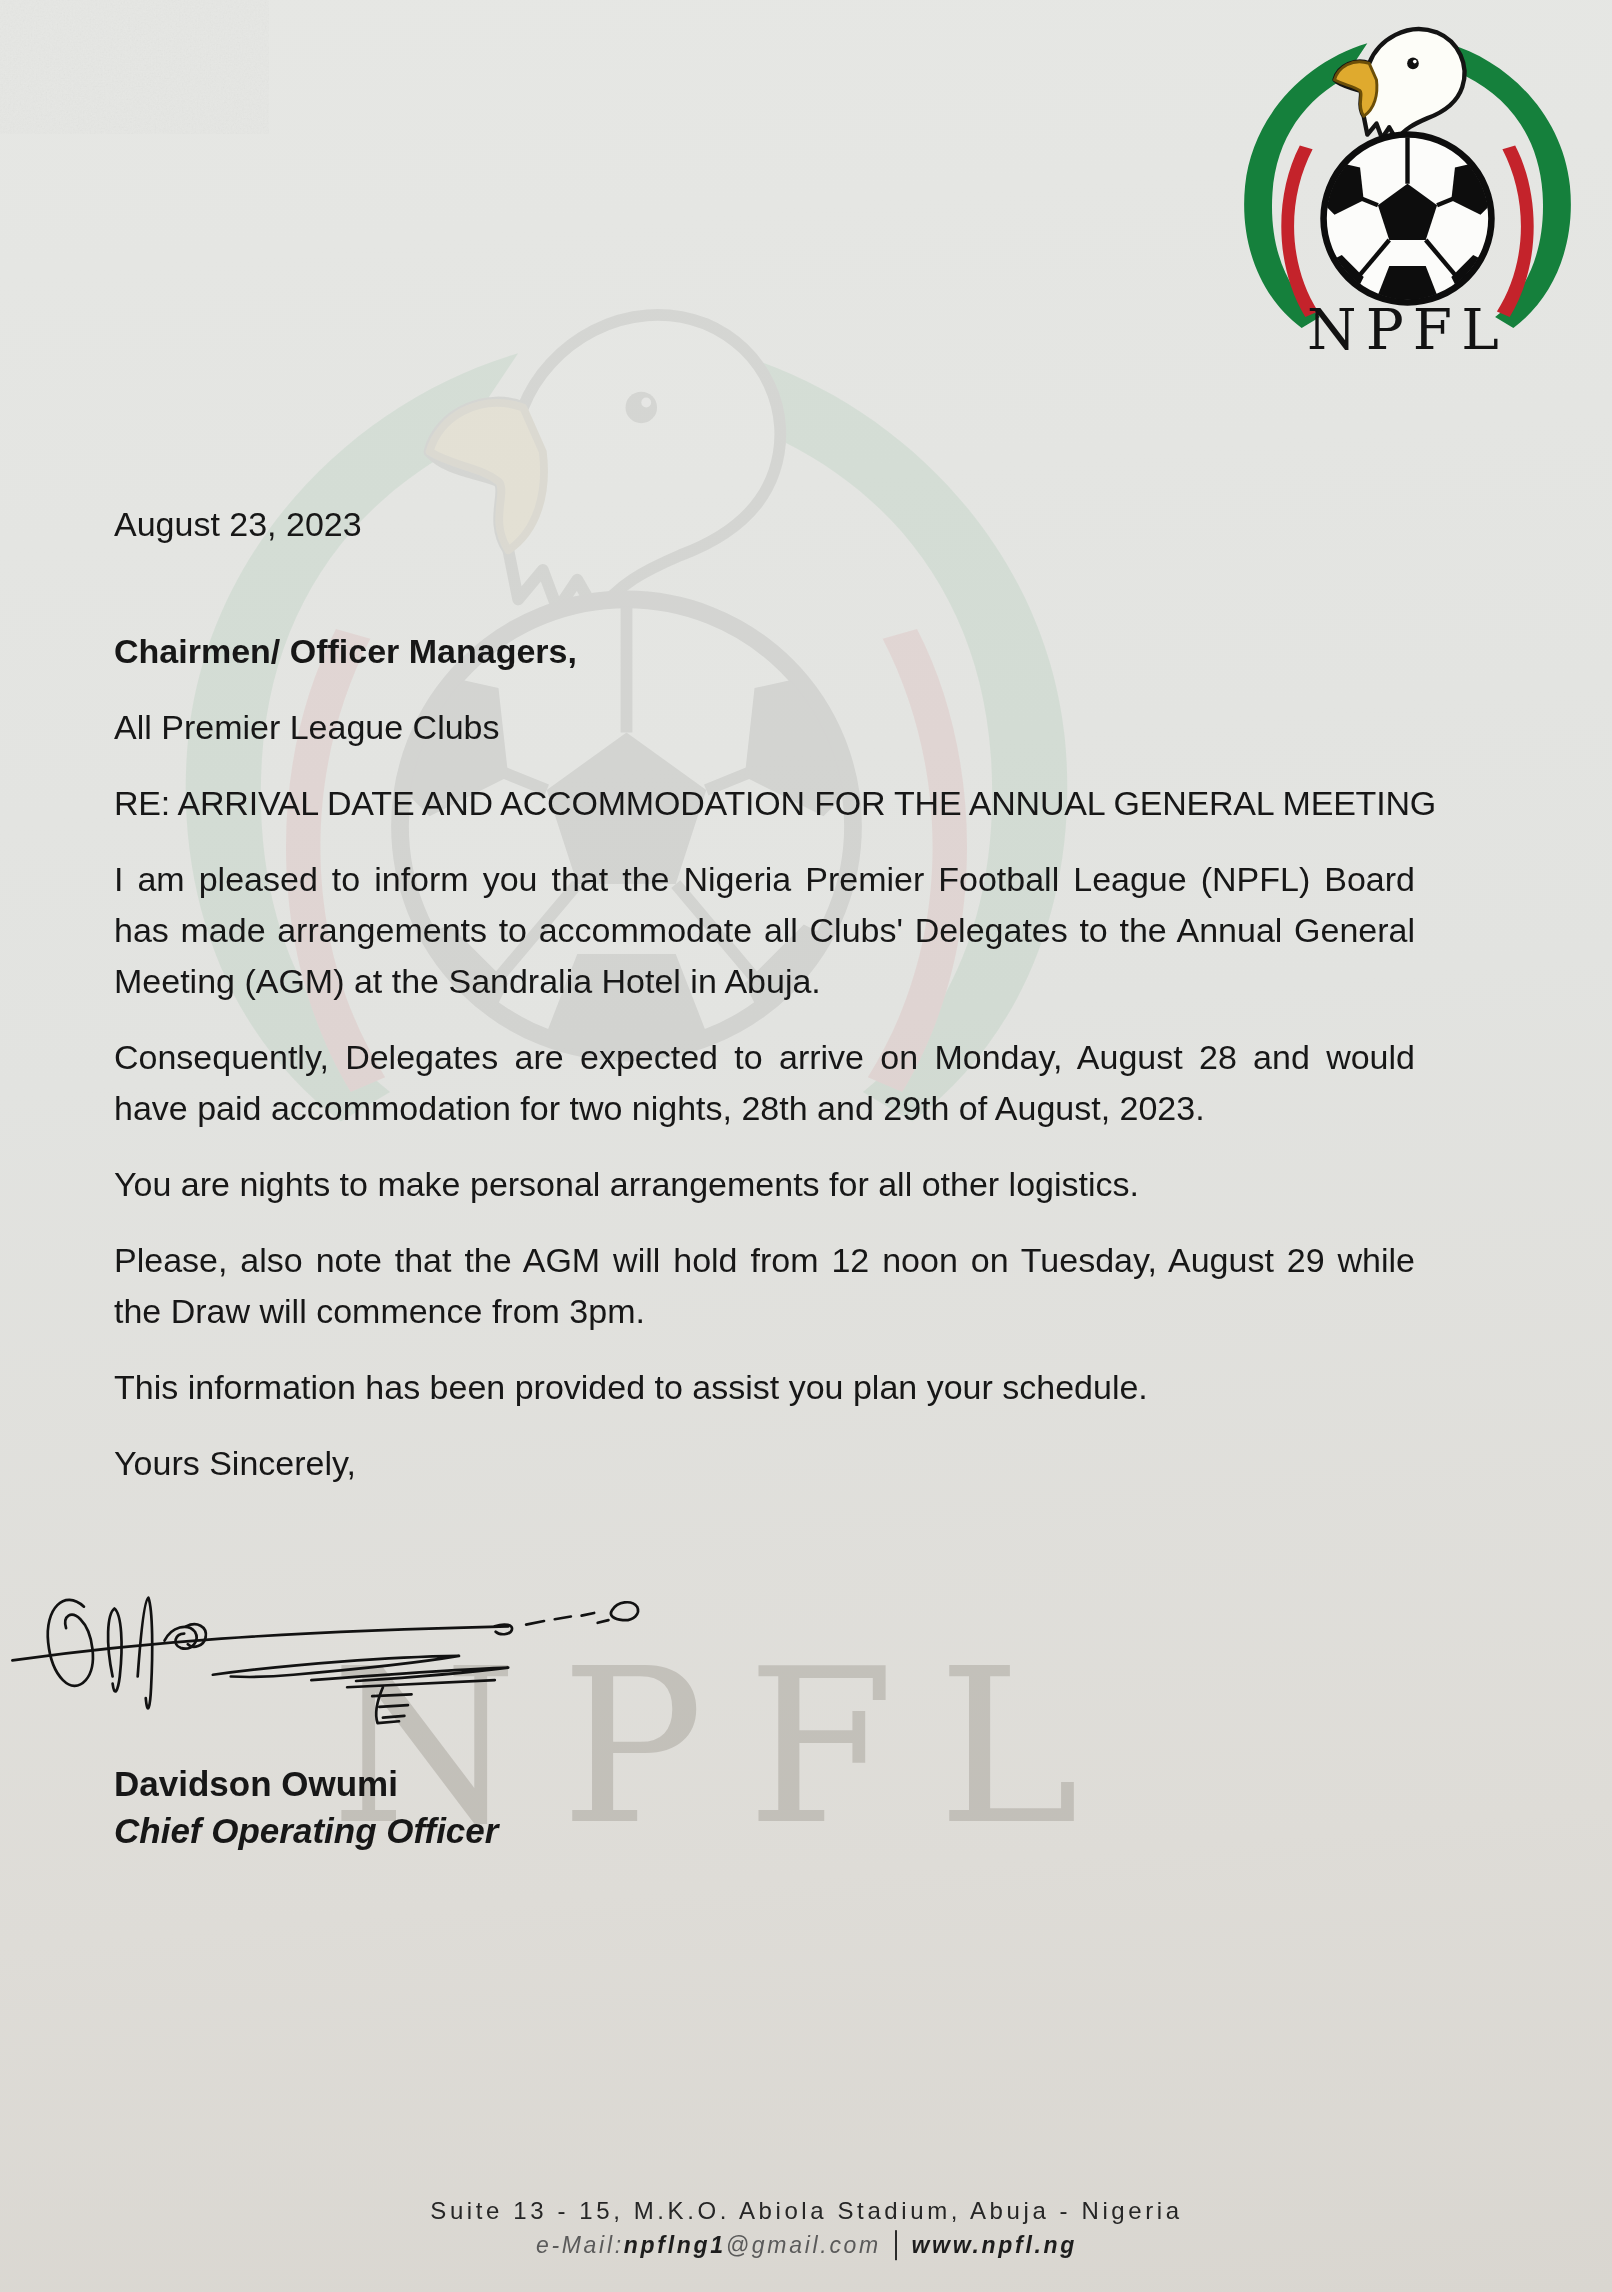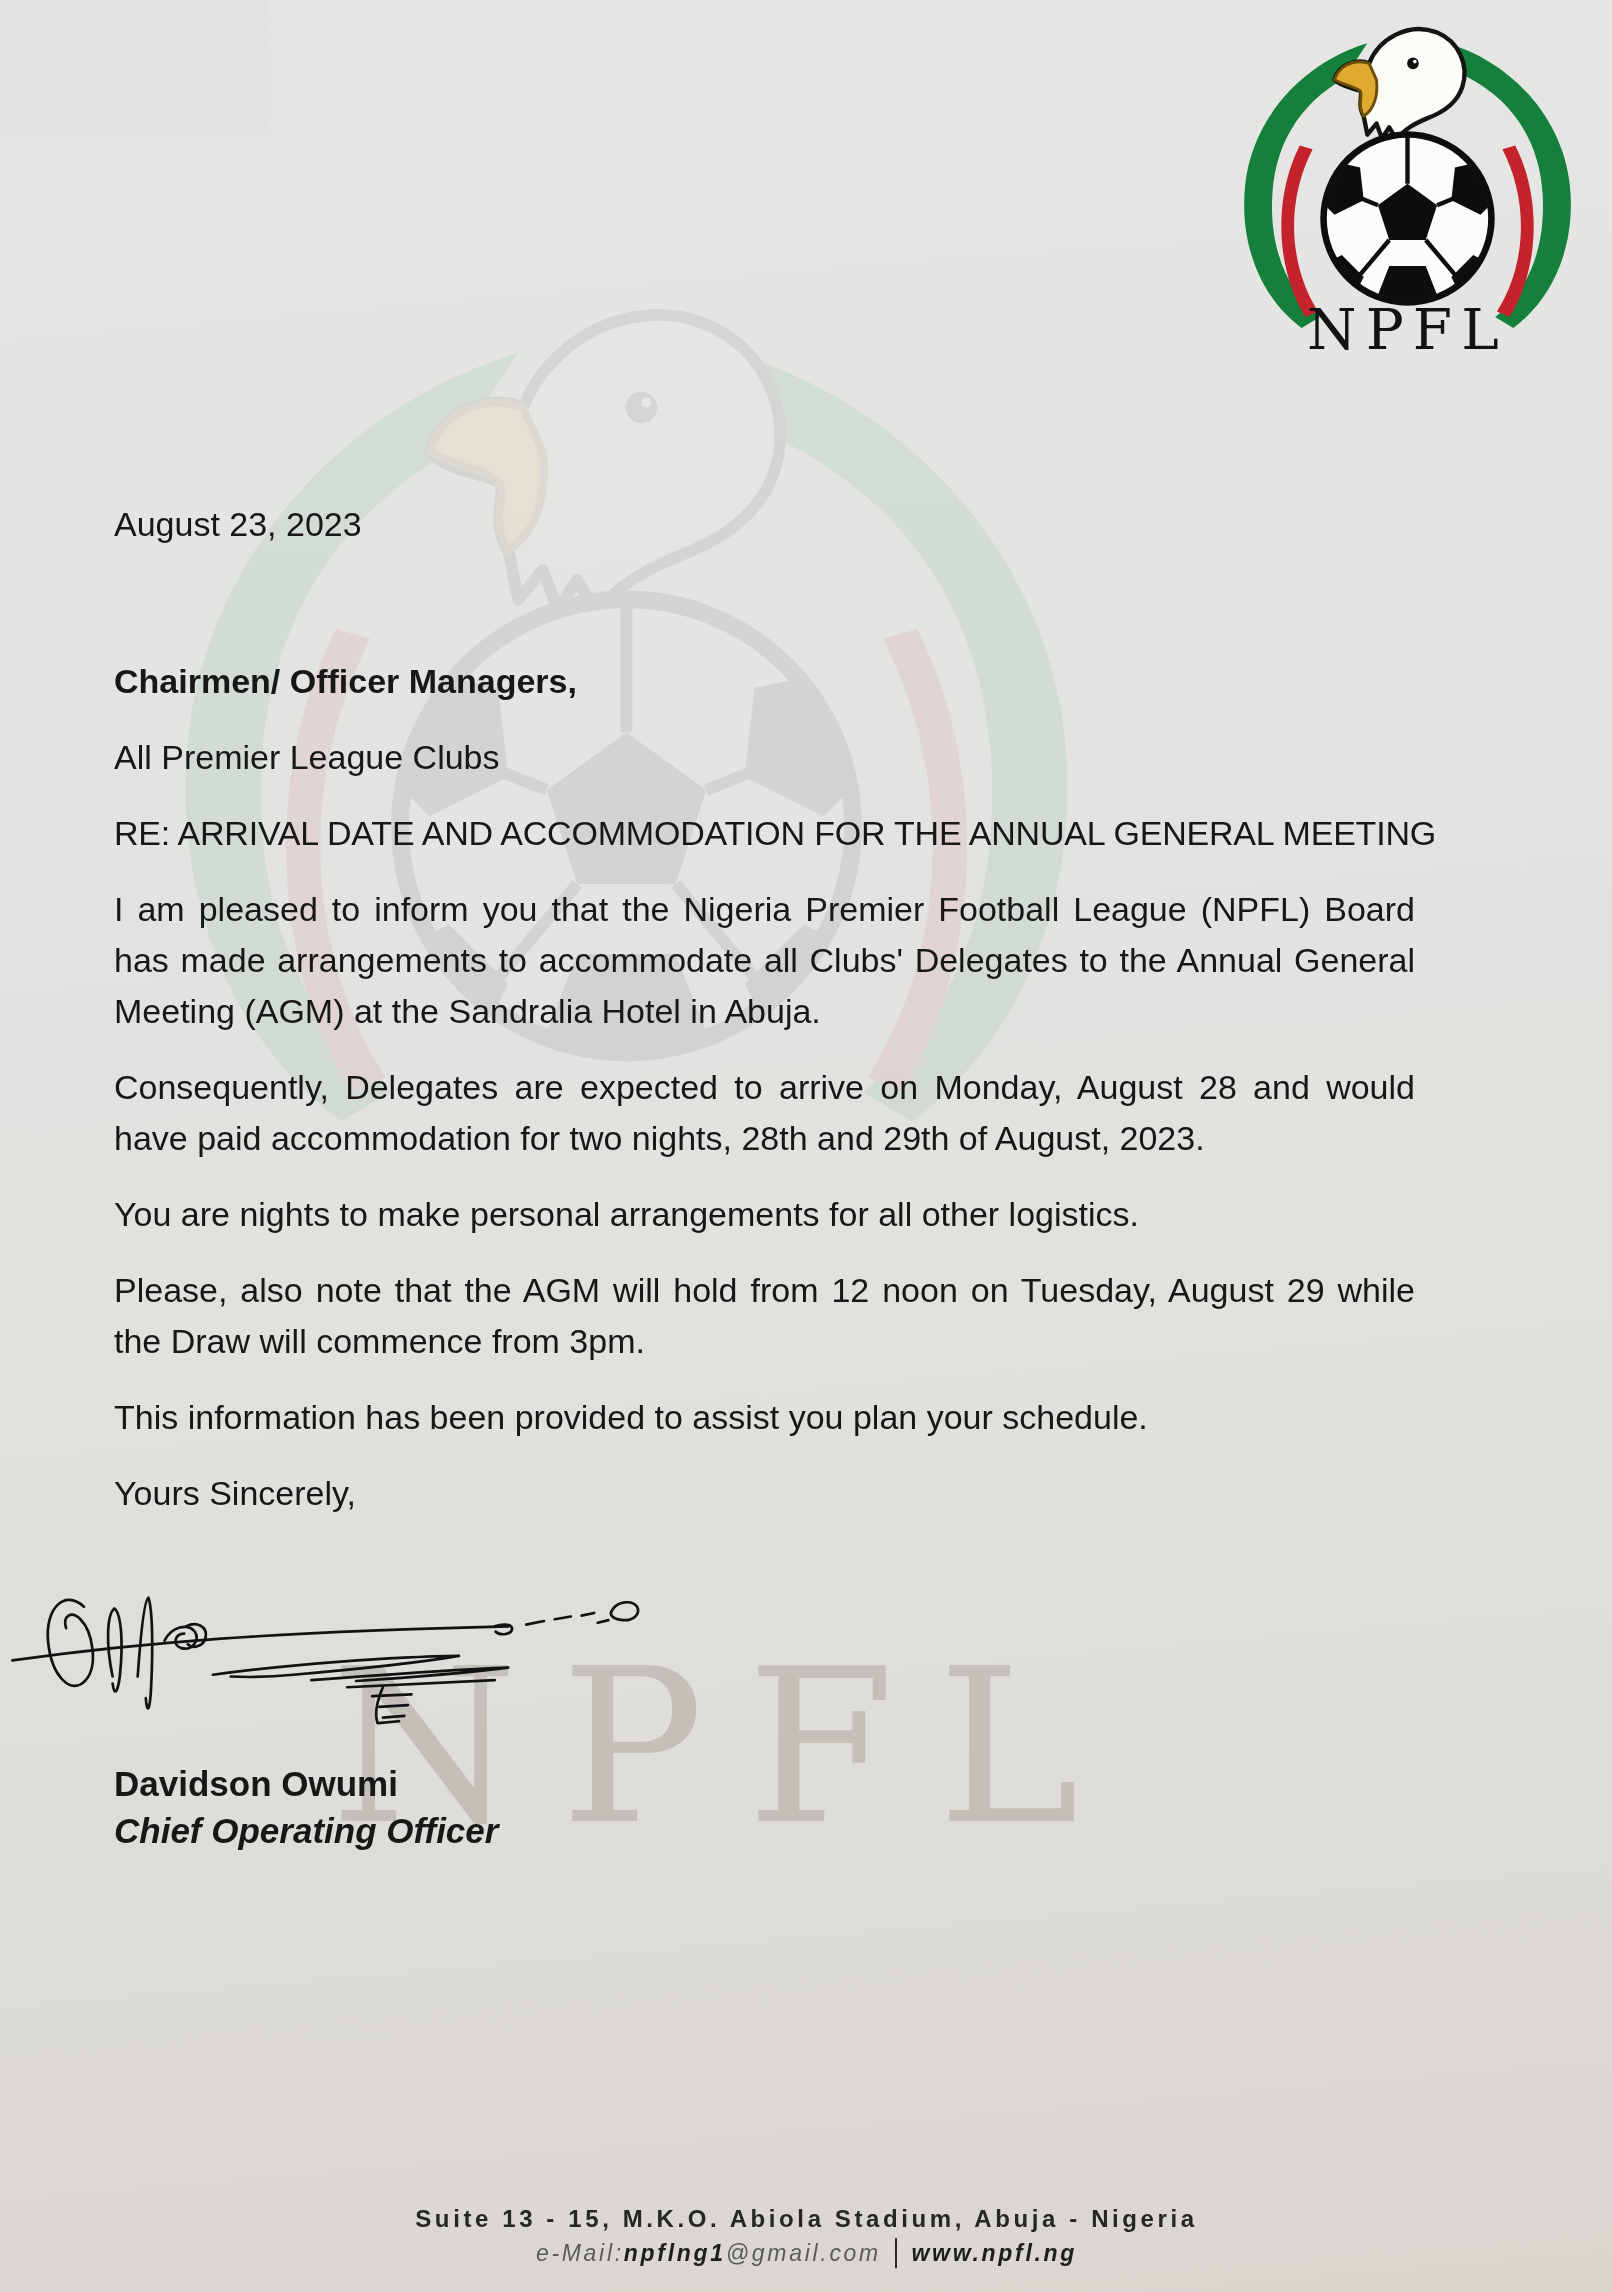--- a/index.html
+++ b/index.html
@@ -18,31 +18,31 @@
     position:absolute;left:331px;top:1641px;
     font-family:"DejaVu Serif","Liberation Serif",serif;
     font-size:213px;line-height:1;letter-spacing:43px;
     color:#857f75;opacity:.30;pointer-events:none;white-space:nowrap;
   }
   
   .logo{position:absolute;left:1225px;top:3.6px;width:365px;height:356px;}
   
   .letter{position:absolute;left:114px;top:499px;width:1301px;}
   .letter p{margin:0 0 25px 0;font-size:34px;line-height:51px;}
-  .letter p.date{margin-bottom:106px;}
+  .letter p.date{margin-bottom:76px;}
   .letter p.just{text-align:justify;}
   .bold{font-weight:700;}
   .subject{font-weight:400;white-space:nowrap;font-size:31px;letter-spacing:-0.2px;}
   .sig-svg{position:absolute;left:7.2px;top:1587px;width:648px;height:145px;}
   .sig-name{position:absolute;left:114px;top:1760px;font-size:35px;line-height:47px;}
   .sig-name .name{font-weight:700;}
   .sig-name .title{font-weight:700;font-style:italic;}
   
   .footer{position:absolute;left:0;right:0;top:2194px;text-align:center;color:#262626;}
-  .footer .l1{font-size:24px;font-weight:700;letter-spacing:3.6px;line-height:34px;margin-top:8px;}
+  .footer .l1{font-size:24px;font-weight:400;letter-spacing:3.6px;line-height:34px;}
   .footer .l2{font-size:23px;letter-spacing:2.7px;line-height:34px;font-style:italic;}
   .footer .lt{color:#5a5a5a;font-weight:400;}
   .footer .bd{font-weight:700;color:#1d1d1d;}
   .footer .bar{
     display:inline-block;width:0;height:30px;border-left:2.7px solid #2a2a2a;
     vertical-align:middle;margin:0 14.3px;transform:translateY(-1.8px);
   }
   
   .noise{position:absolute;inset:0;z-index:40;pointer-events:none;opacity:.5;}
 </style>

